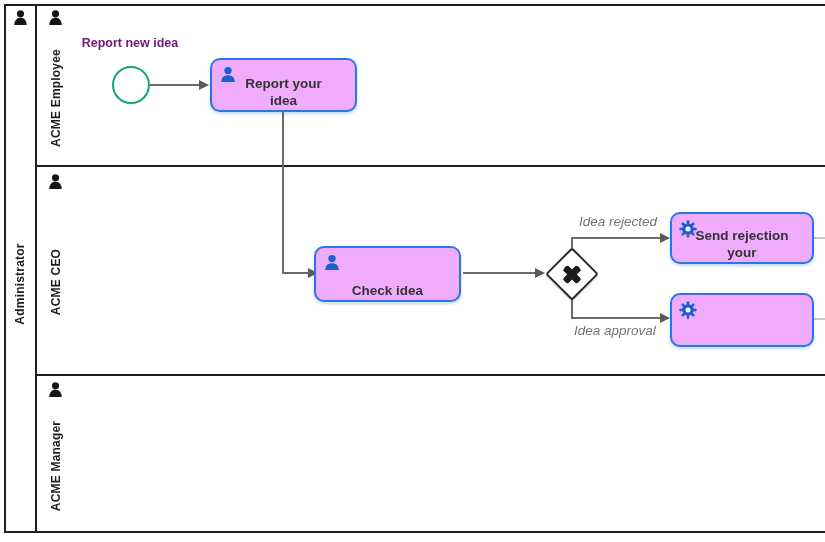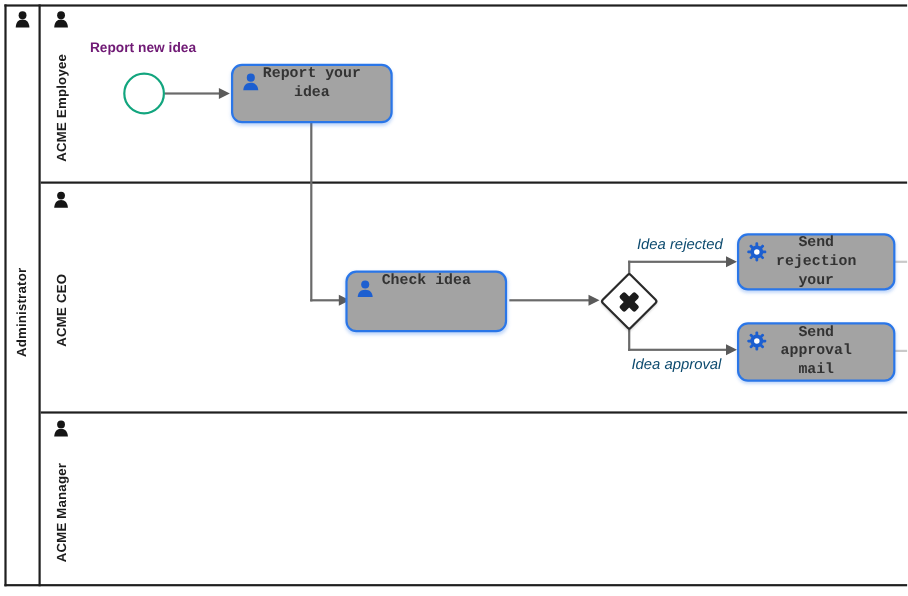--- a/index.html
+++ b/index.html
@@ -21,41 +21,41 @@
   
   .hline,.vline{position:absolute;background:#6a6a6a;}
   .hline{height:2px;}
   .vline{width:2px;}
   .stub{position:absolute;height:2px;background:#c9c9c9;}
   .arrow-right{position:absolute;width:0;height:0;
     border-top:5px solid transparent;border-bottom:5px solid transparent;
     border-left:10px solid #5a5a5a;}
 
   
-  .task{position:absolute;background:#a3a3a3;border:2px solid #2a76e8;border-radius:10px;
-    box-sizing:border-box;display:flex;align-items:flex-start;justify-content:center;
-    box-shadow:0 2px 3px rgba(42,118,232,.28);font-family:Liberation Mono, monospace;}
+  .task{position:absolute;background:#f0abfc;border:2px solid #2a76e8;border-radius:10px;
+    box-sizing:border-box;display:flex;align-items:flex-end;justify-content:center;
+    box-shadow:0 2px 3px rgba(42,118,232,.28);}
   .task-label{font-size:13.5px;font-weight:bold;color:#333;text-align:center;line-height:1.25;
     max-width:104px;}
   .task-icon{position:absolute;left:6px;top:5px;width:20px;height:20px;}
 
   .start-event{position:absolute;left:112px;top:66px;width:38px;height:38px;border-radius:50%;
     border:2.5px solid #12a57e;background:#fff;box-sizing:border-box;}
 
   .gateway{position:absolute;left:553px;top:255px;width:38px;height:38px;background:#fff;
     border:2.5px solid #2a2a2a;border-radius:3px;box-sizing:border-box;transform:rotate(45deg);
     box-shadow:1px 1px 2px rgba(0,0,0,.15);}
   .gw-x{position:absolute;left:560px;top:262px;width:24px;height:24px;}
   .gw-x span{position:absolute;left:2px;top:8.5px;width:20px;height:7px;background:#1c1c1c;border-radius:2px;}
   .gw-x .b1{transform:rotate(45deg);}
   .gw-x .b2{transform:rotate(-45deg);}
 
   
   .free-label{position:absolute;font-size:12.5px;font-weight:bold;color:#701a75;}
-  .flow-label{position:absolute;font-size:13.5px;font-style:italic;color:#0c4a6e;white-space:nowrap;}
+  .flow-label{position:absolute;font-size:13.5px;font-style:italic;color:#737373;white-space:nowrap;}
 </style>
 </head>
 <body>
 
 <div class="canvas">
 
   <div class="pool-frame"></div>
   <div class="pool-header">
     <svg class="lane-icon" style="left:7px;top:3px;" viewBox="0 0 24 23">
       <circle cx="12" cy="5.6" r="4.5" fill="#151515"></circle>
@@ -166,16 +166,15 @@
     <svg class="task-icon" viewBox="0 0 24 24">
       <g fill="#1d5fd0">
         <rect x="10.5" y="1.6" width="3" height="20.8" rx="1.2"></rect>
         <rect x="10.5" y="1.6" width="3" height="20.8" rx="1.2" transform="rotate(45 12 12)"></rect>
         <rect x="10.5" y="1.6" width="3" height="20.8" rx="1.2" transform="rotate(90 12 12)"></rect>
         <rect x="10.5" y="1.6" width="3" height="20.8" rx="1.2" transform="rotate(135 12 12)"></rect>
         <circle cx="12" cy="12" r="7"></circle>
       </g>
       <circle cx="12" cy="12" r="3" fill="#ffffff"></circle>
     </svg>
-    <span class="task-label">Send approval mail</span>
   </div>
 
 </div>
 
 </body></html>

